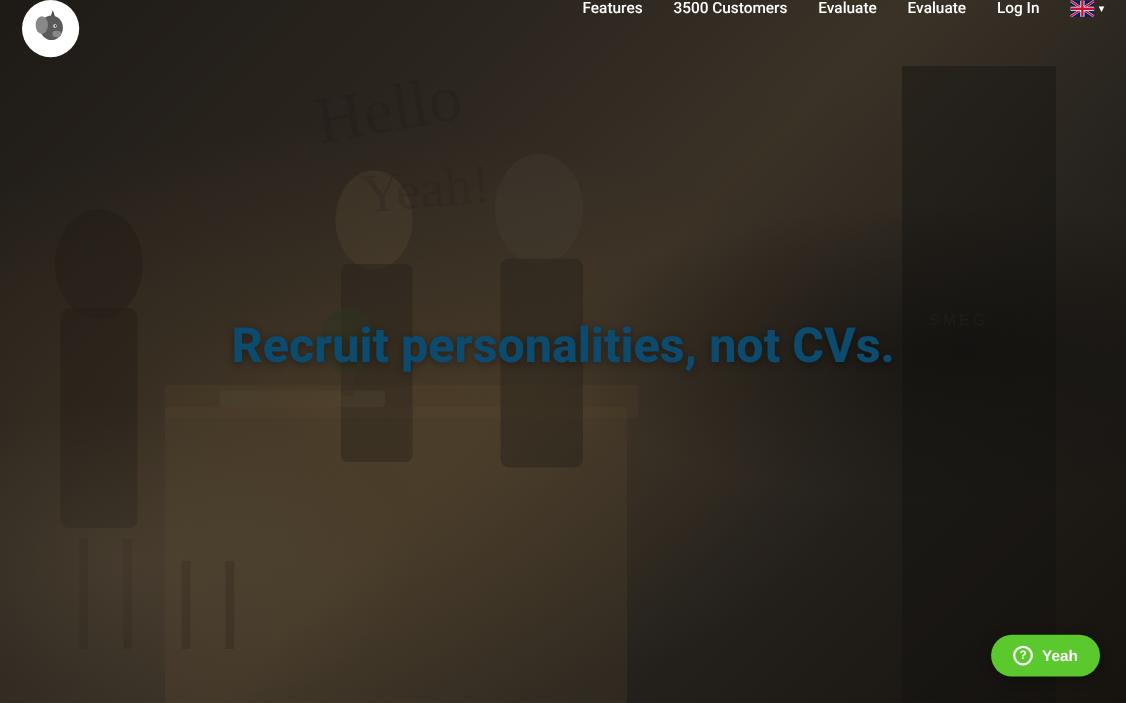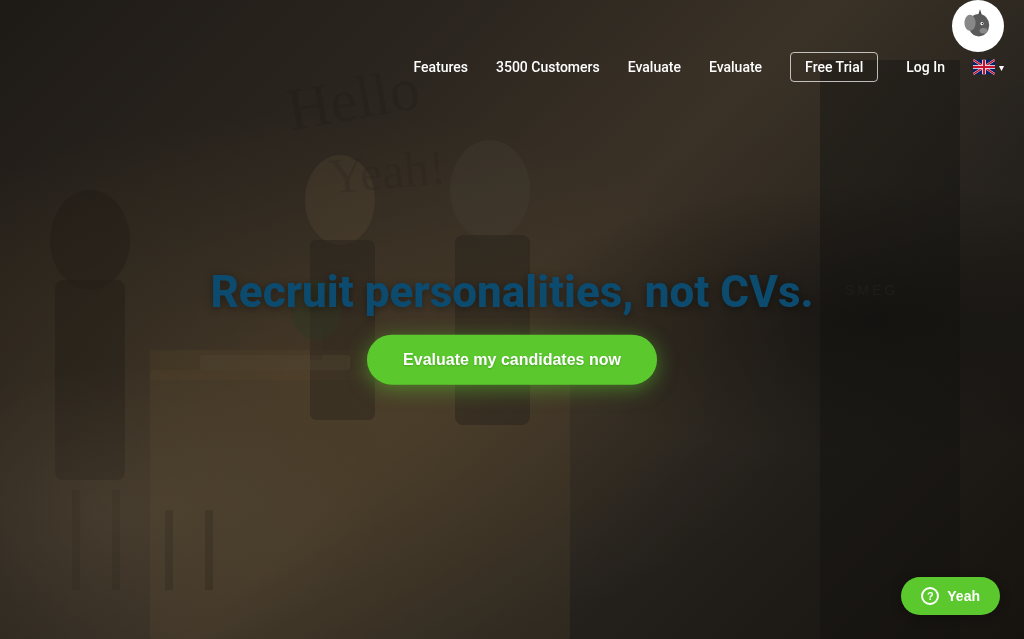--- a/index.html
+++ b/index.html
@@ -49,24 +49,23 @@
     }
 
     
     .navbar {
       position: absolute;
       top: 0;
       left: 0;
       right: 0;
       height: 60px;
       display: flex;
-      align-items: flex-end;
+      align-items: flex-start;
       padding: 0 20px;
       z-index: 10;
-      flex-direction: column;
     }
 
     .logo-wrapper {
       width: 52px;
       height: 52px;
       border-radius: 50%;
       background: white;
       display: flex;
       align-items: center;
       justify-content: center;
@@ -258,39 +257,37 @@
 
       <ellipse cx="64" cy="62" rx="10" ry="7" fill="#888"></ellipse>
     </svg>
   </div>
 
   <div class="nav-links">
     <a class="nav-link">Features</a>
     <a class="nav-link">3500 Customers</a>
     <a class="nav-link">Evaluate</a>
     <a class="nav-link">Evaluate</a>
-    <a class="nav-link free-trial">Free Trial</a>
     <a class="nav-link">Log In</a>
     <div class="lang-selector">
 
       <span class="flag-icon">
         <svg width="22" height="16" viewBox="0 0 60 40" xmlns="http://www.w3.org/2000/svg">
           <rect width="60" height="40" fill="#012169"></rect>
           <path d="M0,0 L60,40 M60,0 L0,40" stroke="white" stroke-width="6"></path>
           <path d="M0,0 L60,40 M60,0 L0,40" stroke="#C8102E" stroke-width="4"></path>
           <path d="M30,0 V40 M0,20 H60" stroke="white" stroke-width="10"></path>
           <path d="M30,0 V40 M0,20 H60" stroke="#C8102E" stroke-width="6"></path>
         </svg>
       </span>
       <span class="chevron-down">▾</span>
     </div>
   </div>
 </nav>
 
 <div class="hero-content">
   <h1 class="hero-title">Recruit personalities, not CVs.</h1>
-  <button class="cta-button">Evaluate my candidates now</button>
 </div>
 
 <button class="help-button">
   <span class="help-icon-circle">?</span>
   <span>Yeah</span>
 </button>
 
 </body></html>

